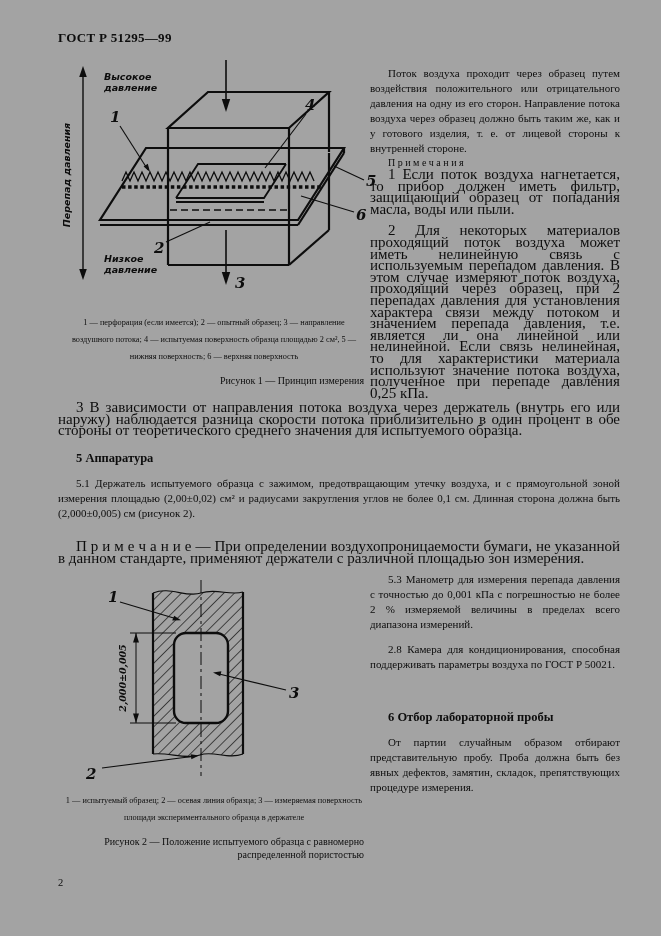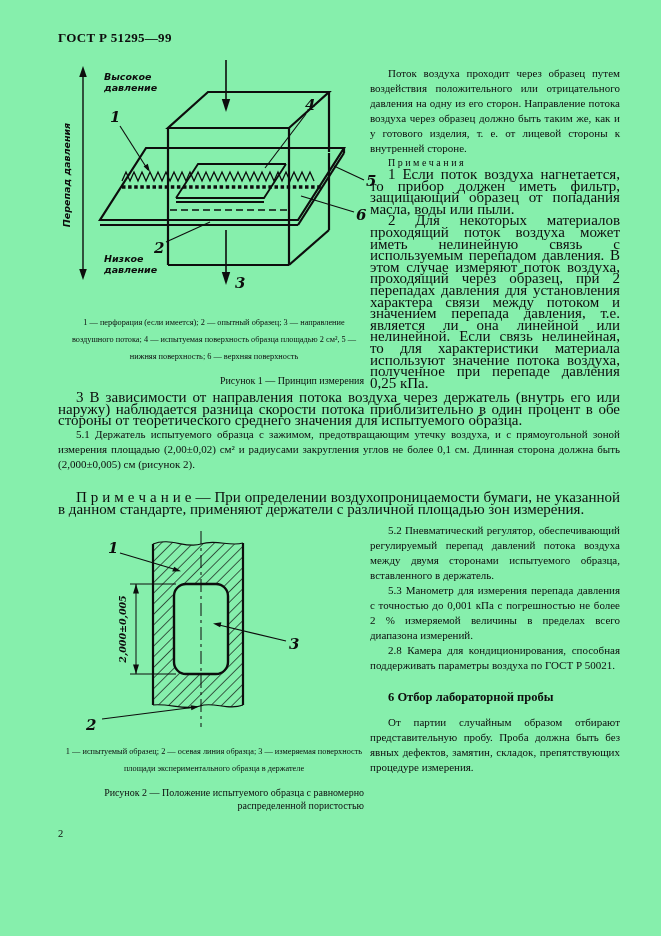--- a/index.html
+++ b/index.html
@@ -1,18 +1,18 @@
 <!DOCTYPE html>
 <html><head>
 <meta charset="utf-8">
 <style>
   * { margin:0; padding:0; box-sizing:border-box; }
   html,body { background:#e8e8e8; }
   .page {
-    position:relative; width:661px; height:936px; background:#86efac;
+    position:relative; width:661px; height:936px; background:#a3a3a3;
     margin:0 auto; font-family:"Liberation Serif","DejaVu Serif",serif;
     color:#0d0d0d; overflow:hidden;
   }
   .content { position:absolute; left:58px; top:30px; width:562px; }
   .doc-header { font-weight:bold; font-size:13px; letter-spacing:.3px; margin-bottom:14px; }
 
   .top-block { display:flex; align-items:flex-start; }
   .col-figure { width:312px; flex:none; }
   .col-text   { width:250px; flex:none; margin-left:0; padding-top:6px; }
 
@@ -26,21 +26,21 @@
     width:300px; margin:8px auto 0 auto;
   }
   .fig-caption { font-size:10px; line-height:12.5px; text-align:right; width:300px; margin:10px auto 0 auto; }
 
   .section-heading { font-weight:bold; font-size:12.5px; margin:14px 0 10px 18px; }
   .fullwidth { margin-top:3px; }
   .note-block { margin-top:20px; }
 
   .bottom-block { display:flex; align-items:flex-start; margin-top:8px; }
   .bottom-block .col-text { padding-top:0; }
-  .col-text p + p { margin-top:0; }
+  .col-text p + p { margin-top:10px; }
 
   .page-number { font-size:10.5px; margin-top:16px; }
 
   svg text.draw-label {
     font-family:"DejaVu Sans",sans-serif; font-style:italic; font-weight:bold;
     font-size:9.5px; fill:#0d0d0d;
   }
   svg text.callout {
     font-family:"DejaVu Serif",serif; font-style:italic; font-weight:bold;
     font-size:15px; fill:#0d0d0d;
@@ -140,20 +140,21 @@
       <div class="col-text">
         <p class="body-p">Поток воздуха проходит через образец путем воздействия положительного или отрицательного давления на одну из его сторон. Направление потока воздуха через образец должно быть таким же, как и у готового изделия, т. е. от лицевой стороны к внутренней стороне.</p>
         <div class="notes-heading">П р и м е ч а н и я</div>
         <p class="note-p">1 Если поток воздуха нагнетается, то прибор должен иметь фильтр, защищающий образец от попадания масла, воды или пыли.</p>
         <p class="note-p">2 Для некоторых материалов проходящий поток воздуха может иметь нелинейную связь с используемым перепадом давления. В этом случае измеряют поток воздуха, проходящий через образец, при 2 перепадах давления для установления характера связи между потоком и значением перепада давления, т.е. является ли она линейной или нелинейной. Если связь нелинейная, то для характеристики материала используют значение потока воздуха, полученное при перепаде давления 0,25 кПа.</p>
       </div>
     </div>
 
     <p class="note-p fullwidth">3 В зависимости от направления потока воздуха через держатель (внутрь его или наружу) наблюдается разница скорости потока приблизительно в один процент в обе стороны от теоретического среднего значения для испытуемого образца.</p>
 
+    <div class="section-heading">5 Аппаратура</div>
     <p class="body-p">5.1 Держатель испытуемого образца с зажимом, предотвращающим утечку воздуха, и с прямоугольной зоной измерения площадью (2,00±0,02) см² и радиусами закругления углов не более 0,1 см. Длинная сторона должна быть (2,000±0,005) см (рисунок 2).</p>
     <p class="note-p note-block"><span>П р и м е ч а н и е</span><span> — При определении воздухопроницаемости бумаги, не указанной в данном стандарте, применяют держатели с различной площадью зон измерения.</span></p>
 
     <div class="bottom-block">
       <div class="col-figure">
         <svg class="fig-svg" width="300" height="206" viewBox="0 0 300 206" style="margin-top:6px">
           <defs>
             <pattern id="hatch" width="7.5" height="7.5" patternUnits="userSpaceOnUse" patternTransform="rotate(45)">
               <line x1="0" y1="0" x2="0" y2="7.5" stroke="#0d0d0d" stroke-width="1.3"></line>
             </pattern>
@@ -193,22 +194,21 @@
           <text class="callout" x="28" y="201">2</text>
           <text class="callout" x="231" y="120">3</text>
         </svg>
 
         <div class="fig-legend">1 — испытуемый образец; 2 — осевая линия образца; 3 — измеряемая поверхность площади экспериментального образца в держателе</div>
         <div class="fig-caption">Рисунок 2 — Положение испытуемого образца с равномерно распределенной пористостью</div>
         <div class="page-number">2</div>
       </div>
 
       <div class="col-text">
-        <p class="body-p">5.2 Пневматический регулятор, обеспечивающий регулируемый перепад давлений потока воздуха между двумя сторонами испытуемого образца, вставленного в держатель.</p>
         <p class="body-p">5.3 Манометр для измерения перепада давления с точностью до 0,001 кПа с погрешностью не более 2 % измеряемой величины в пределах всего диапазона измерений.</p>
         <p class="body-p">2.8 Камера для кондиционирования, способная поддерживать параметры воздуха по ГОСТ Р 50021.</p>
-        <div class="section-heading" style="margin-top:17px">6 Отбор лабораторной пробы</div>
+        <div class="section-heading" style="margin-top:38px">6 Отбор лабораторной пробы</div>
         <p class="body-p">От партии случайным образом отбирают представительную пробу. Проба должна быть без явных дефектов, замятин, складок, препятствующих процедуре измерения.</p>
       </div>
     </div>
 
   </div>
 </div>
 
 </body></html>

